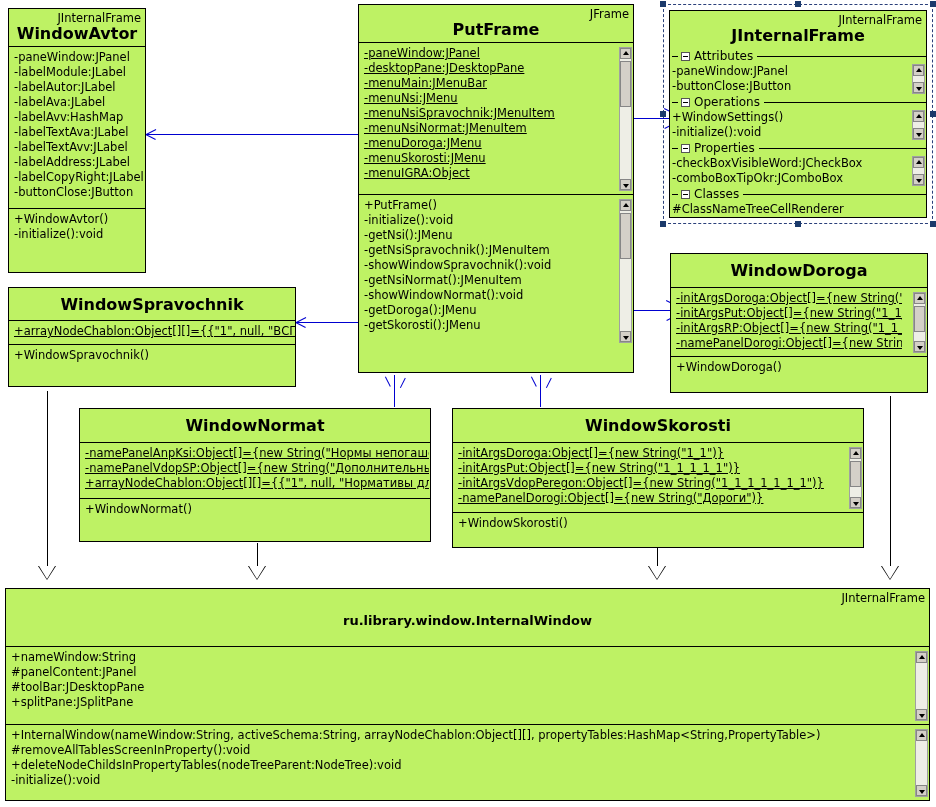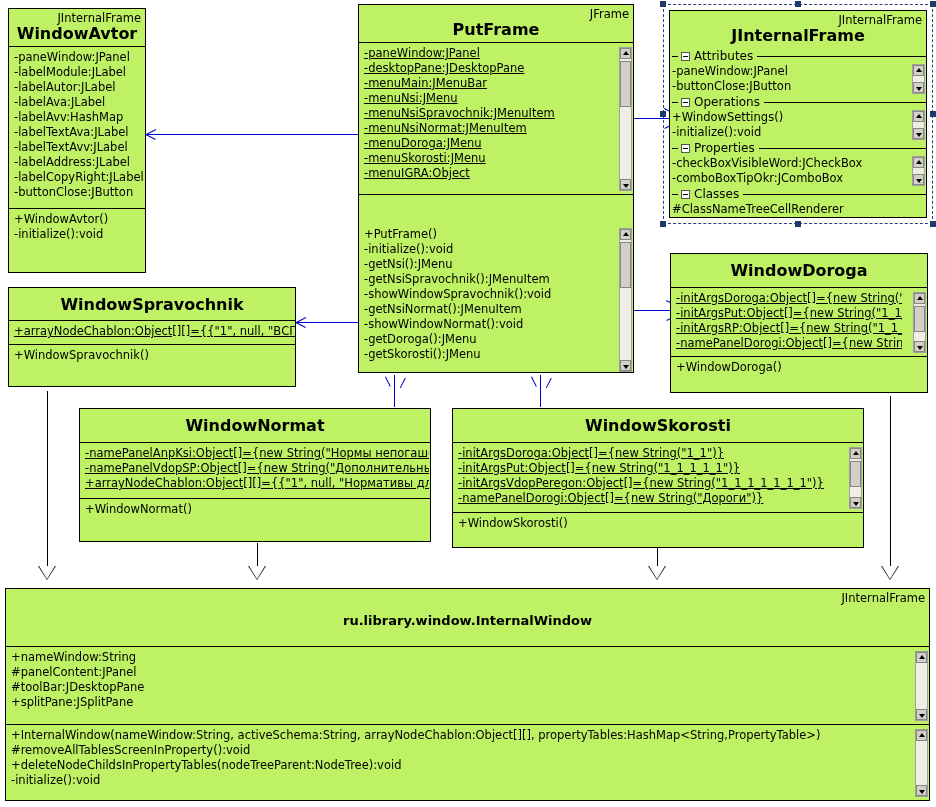--- a/index.html
+++ b/index.html
@@ -279,21 +279,21 @@
       <div class="feat u">-menuDoroga:JMenu</div>
       <div class="feat u">-menuSkorosti:JMenu</div>
       <div class="feat u">-menuIGRA:Object</div>
       <div class="sb" style="top:4px; height:144px;">
         <div class="arw up"></div>
         <div class="thumb" style="top:13px; height:46px;"></div>
         <div class="arw dn"></div>
       </div>
     </div>
 
-    <div class="compart" style="height:152px;margin-top:29px;">
+    <div class="compart" style="height:152px;">
       <div class="feat">+PutFrame()</div>
       <div class="feat">-initialize():void</div>
       <div class="feat">-getNsi():JMenu</div>
       <div class="feat">-getNsiSpravochnik():JMenuItem</div>
       <div class="feat">-showWindowSpravochnik():void</div>
       <div class="feat">-getNsiNormat():JMenuItem</div>
       <div class="feat">-showWindowNormat():void</div>
       <div class="feat">-getDoroga():JMenu</div>
       <div class="feat">-getSkorosti():JMenu</div>
       <div class="sb" style="top:4px; height:144px;">

